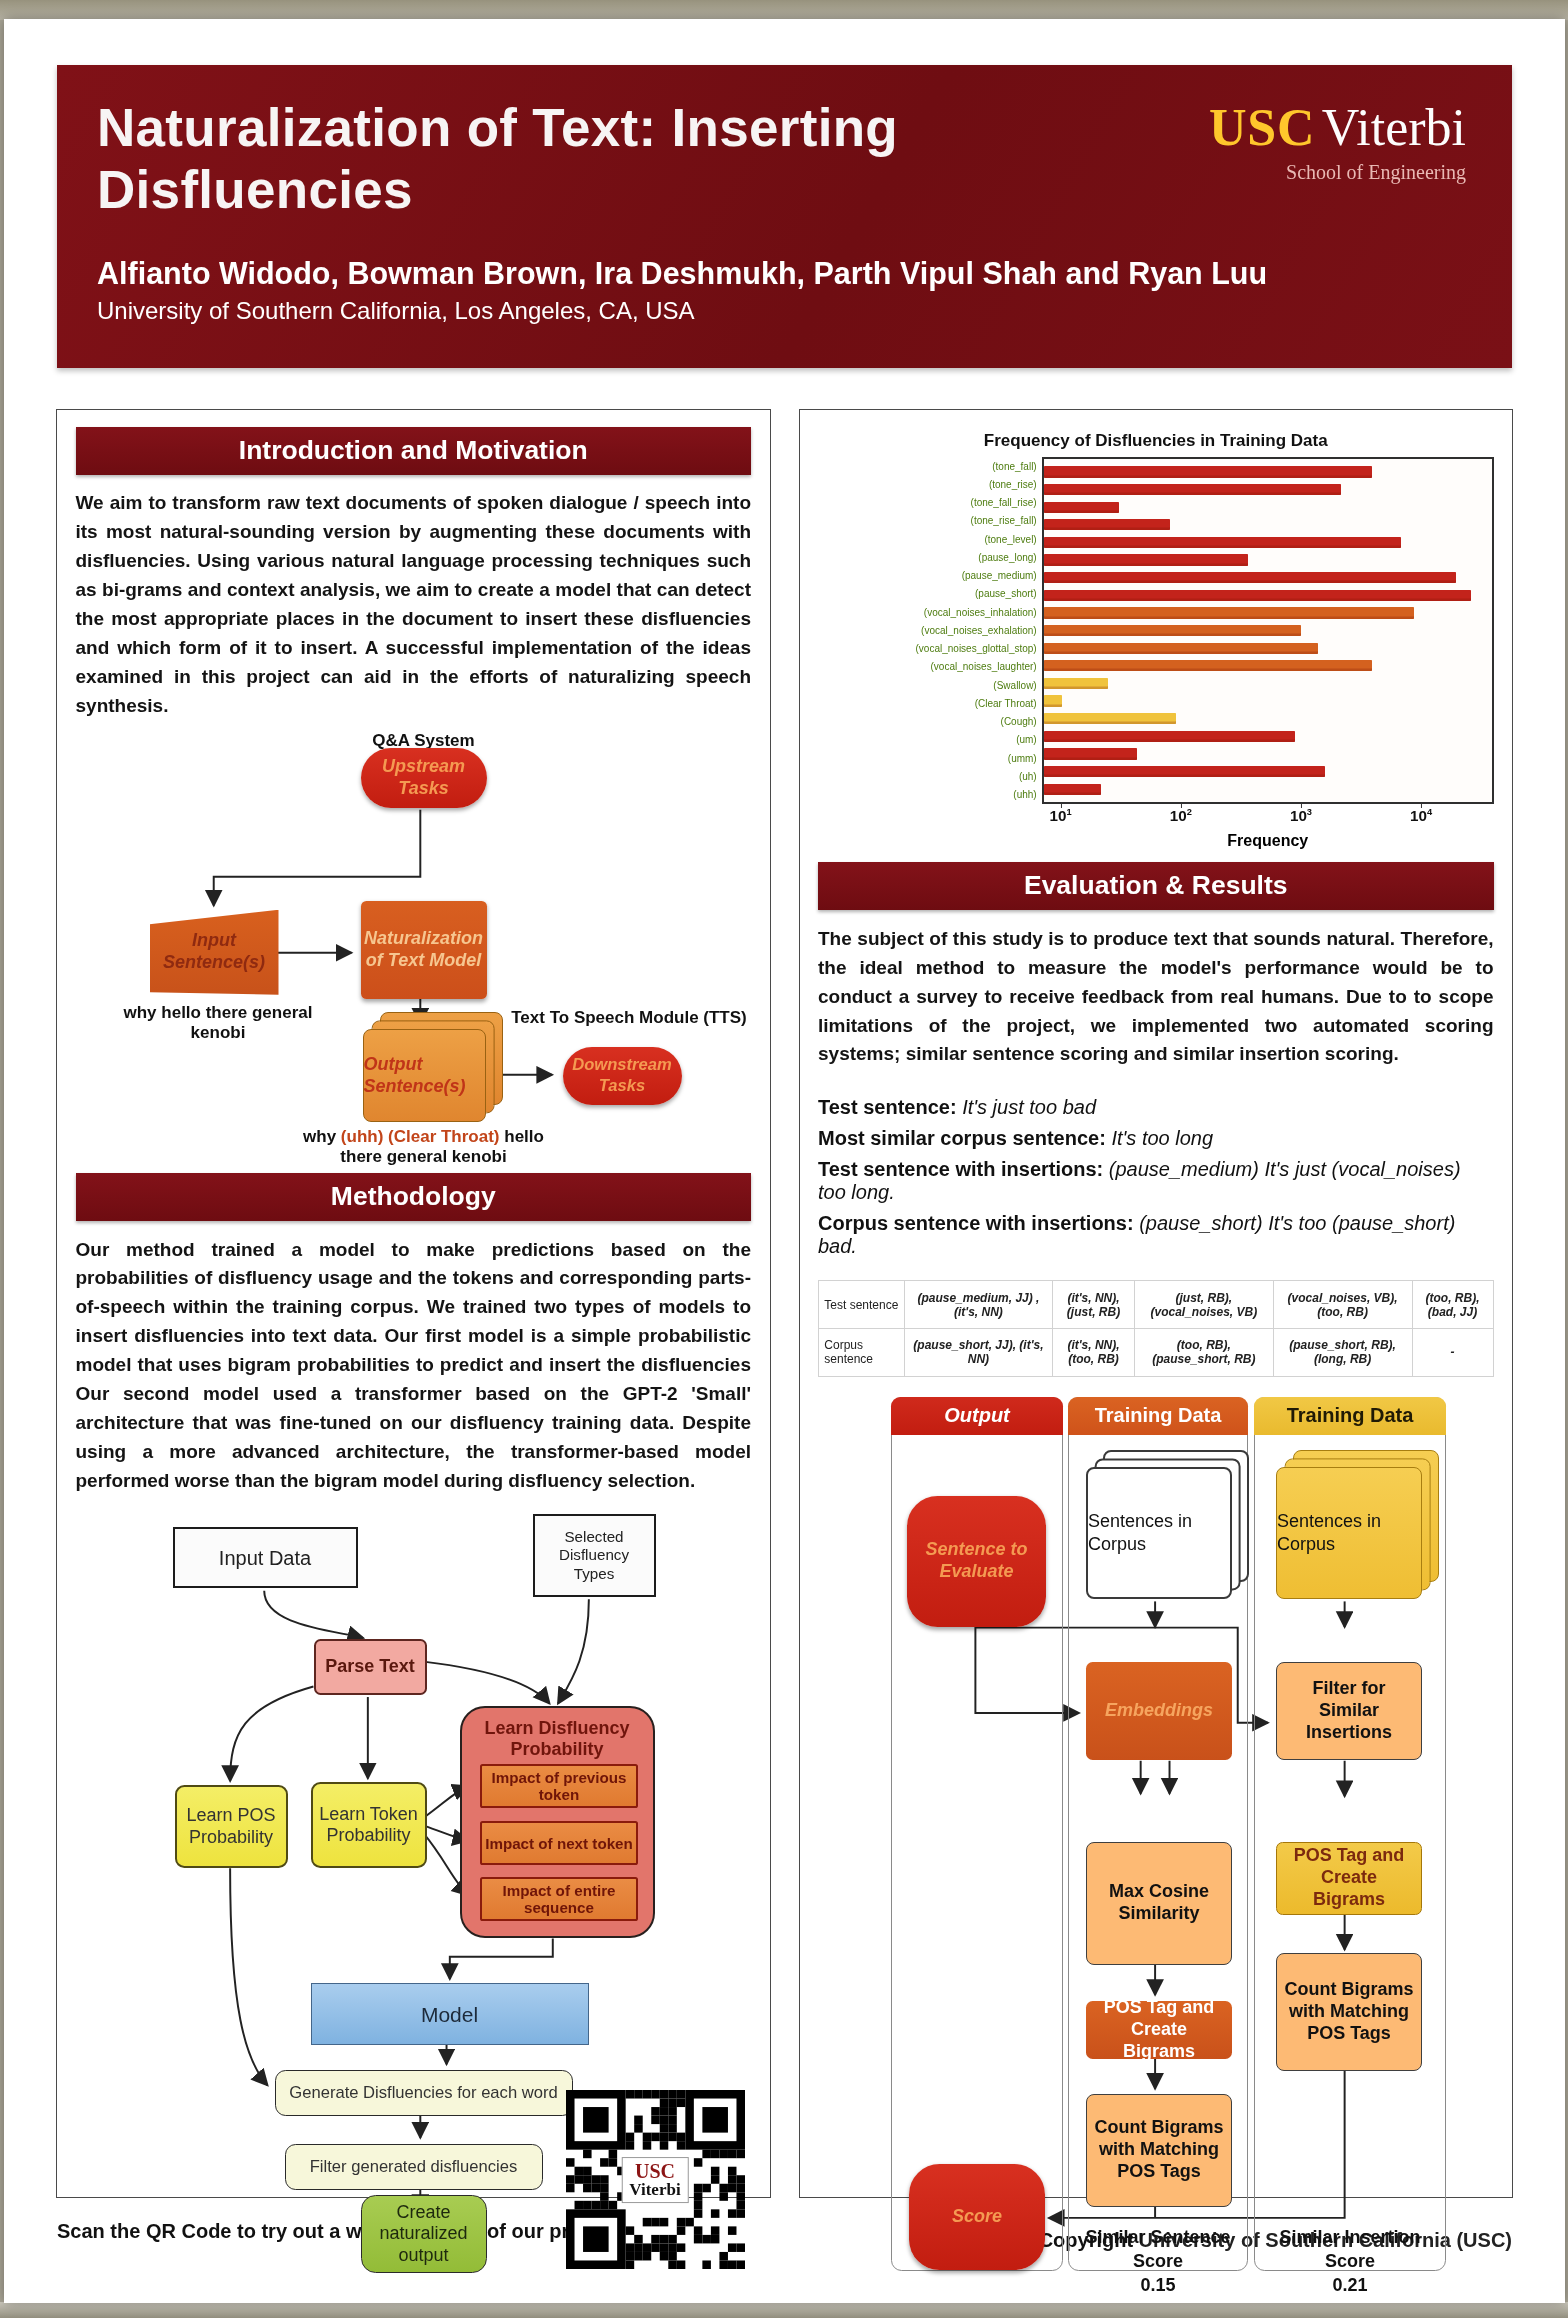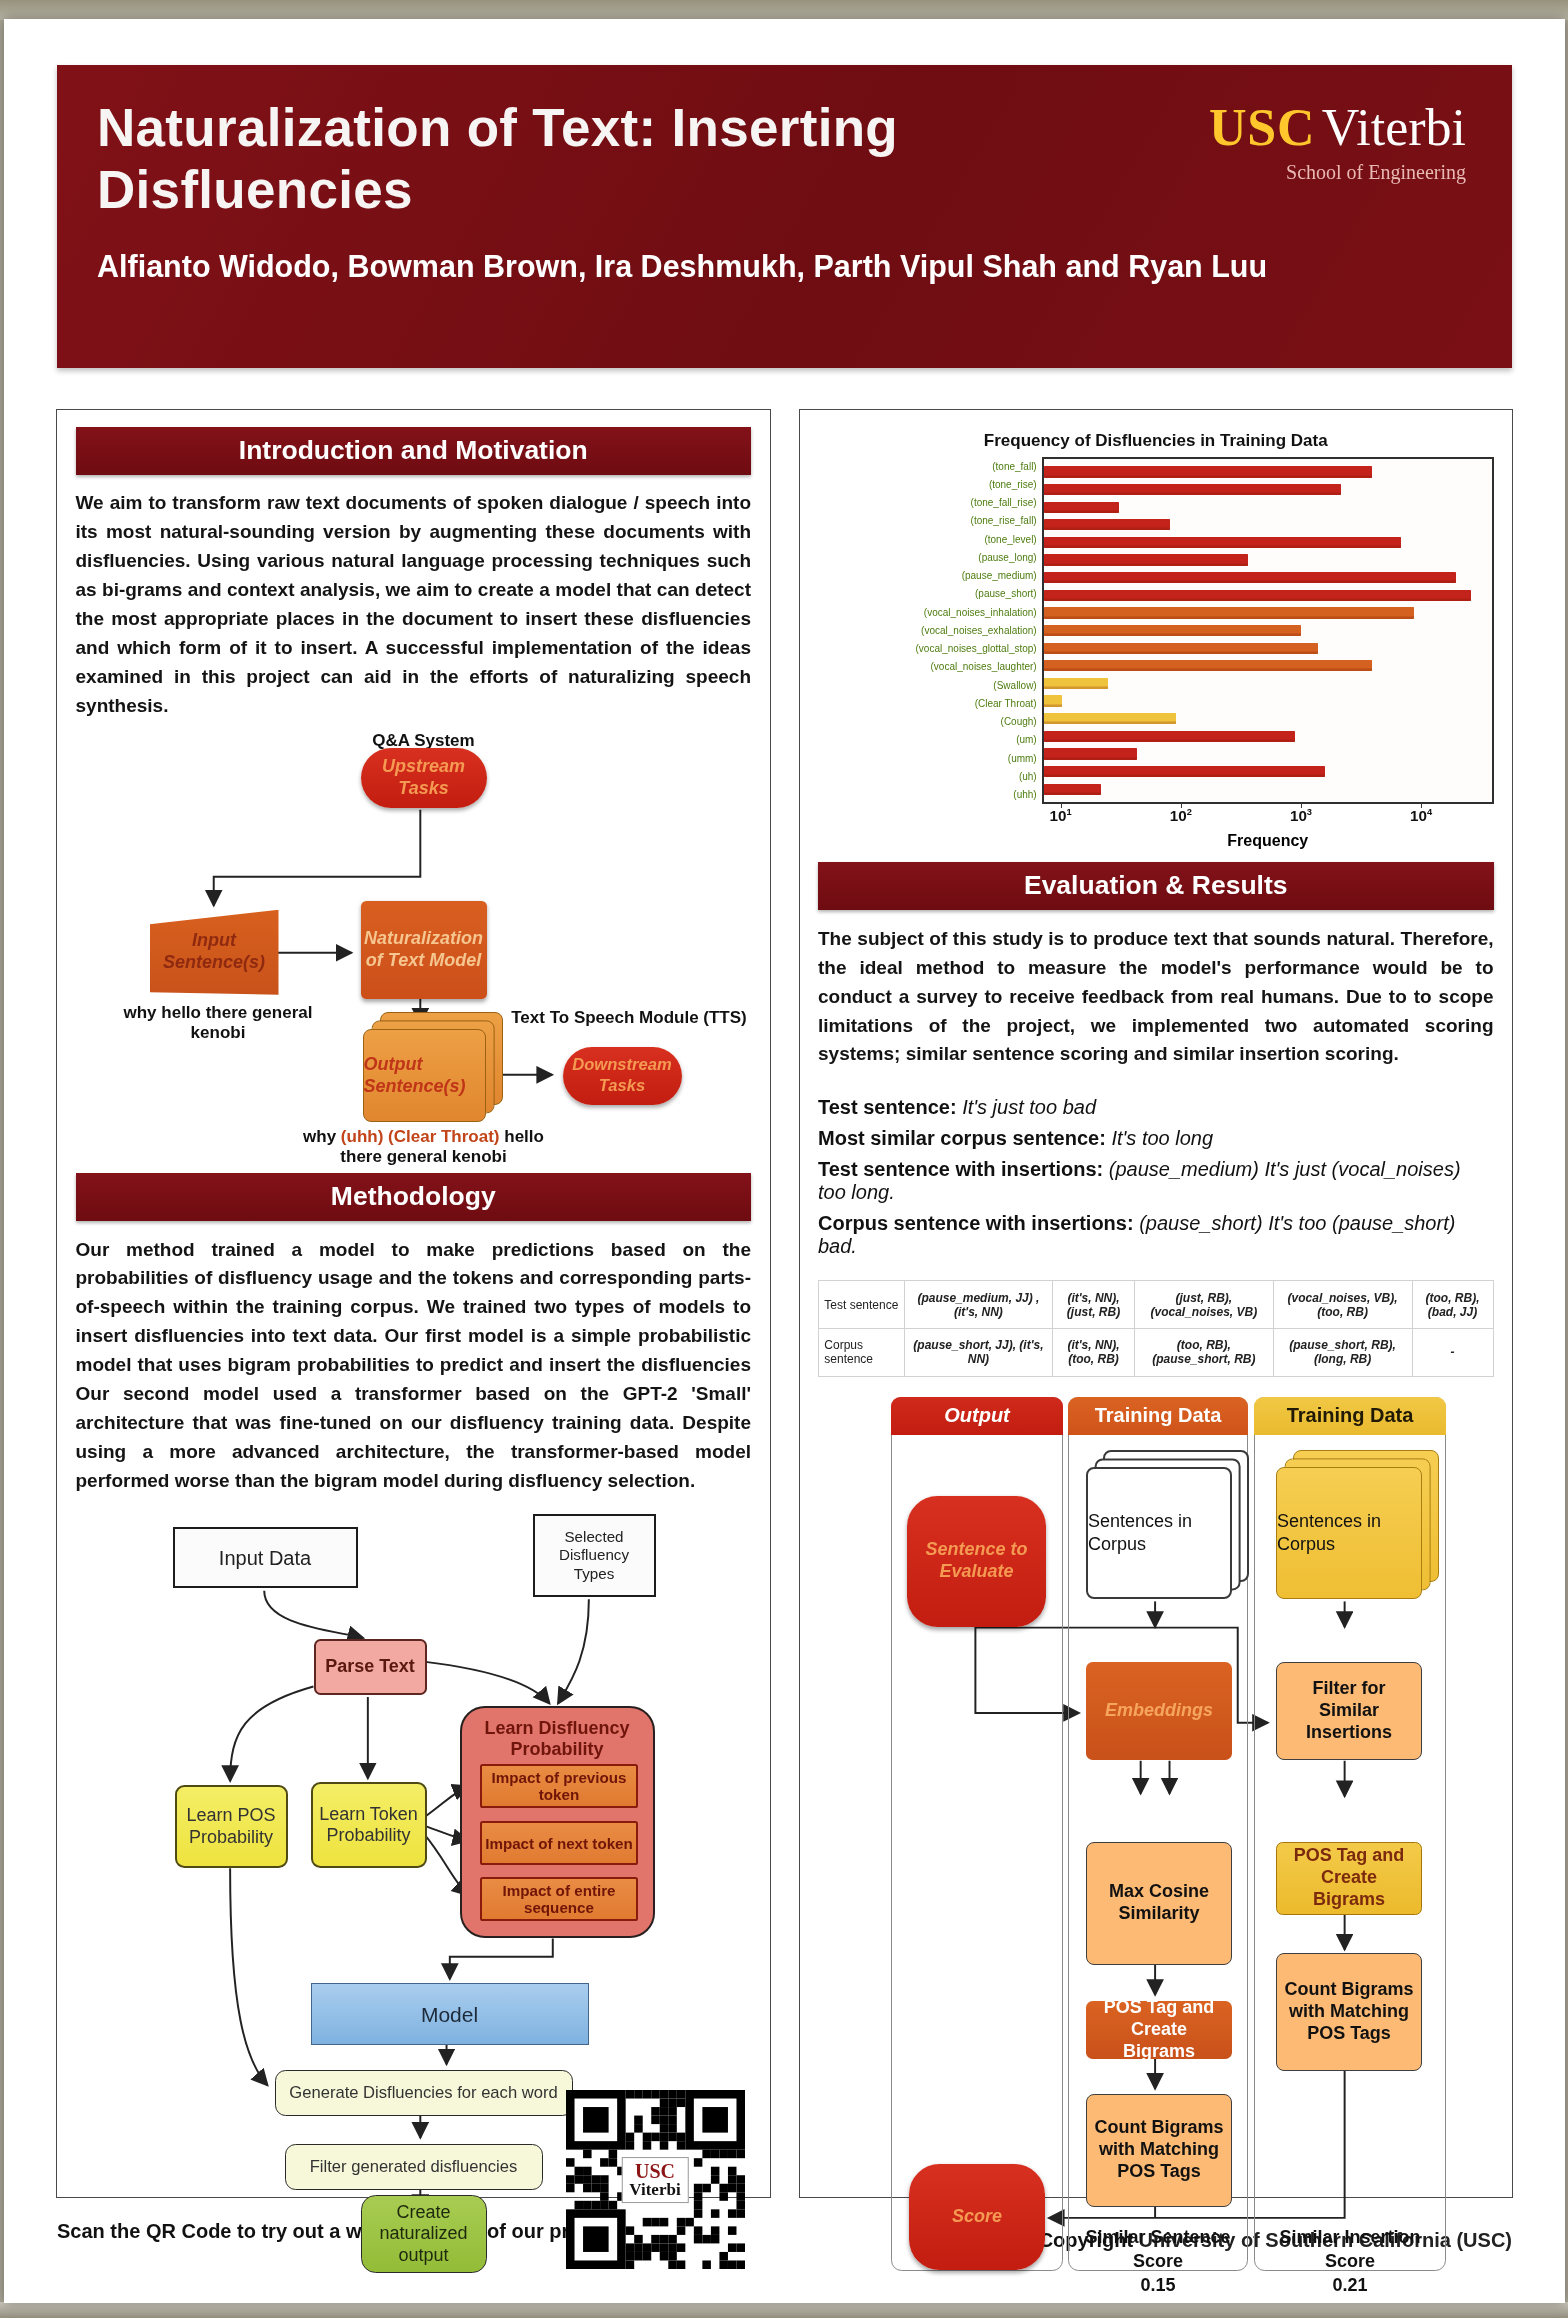--- a/index.html
+++ b/index.html
@@ -10,21 +10,21 @@
   .photo-edge-bottom { position:absolute; bottom:0; left:0; right:0; height:17px;
     background:linear-gradient(0deg,#8e8a7a,#cfccc0); }
   .poster { position:absolute; top:18.5px; left:4px; right:4px; bottom:16px; background:#ffffff;
     box-shadow:0 0 12px rgba(0,0,0,.35); }
 
   
   .band { position:relative; margin:46px 53px 0 53px; height:303px;
     background:linear-gradient(120deg,#801117,#6f0d12 55%,#7a1016); color:#fff; padding:32px 40px;
     box-shadow:0 2.6px 5.3px rgba(0,0,0,.25); }
   .band .title { font-size:53px; font-weight:700; letter-spacing:0.3px; line-height:1.18; color:#f7f4f4; }
-  .band .authors { font-size:30.5px; font-weight:700; margin-top:27px; }
+  .band .authors { font-size:30.5px; font-weight:700; margin-top:34px; }
   .band .affil { font-size:24px; margin-top:6.6px; font-weight:400; }
   .logo { position:absolute; right:46px; top:33px; text-align:left; }
   .logo .l1 { font-family:"Liberation Serif", serif; font-size:52px; }
   .logo .usc { color:#ffc72c; font-weight:700; letter-spacing:0.7px; }
   .logo .vit { color:#fdfdfd; margin-left:6.6px; }
   .logo .school { font-family:"Liberation Serif", serif; font-size:20px; color:#e9b9b4; text-align:right; margin-top:4px; }
 
   
   .cols { display:flex; gap:28px; margin:41px 52px 0 52px; }
   .colbox { width:719px; height:1789px; border:1.3px solid #4a4a4a; background:#fff; padding:17px 18.5px; position:relative; }
@@ -134,20 +134,21 @@
   <div class="band">
     <div class="title">
       <div>Naturalization of Text: Inserting</div>
       <div>Disfluencies</div>
     </div>
     <div class="logo">
       <div class="l1"><span class="usc">USC</span><span class="vit">Viterbi</span></div>
       <div class="school">School of Engineering</div>
     </div>
     <div class="authors">Alfianto Widodo, Bowman Brown, Ira Deshmukh, Parth Vipul Shah and Ryan Luu</div>
+    <div class="affil">University of Southern California, Los Angeles, CA, USA</div>
   </div>
 
   <div class="cols">
 
     <div class="colbox">
       <div class="sec-hdr">Introduction and Motivation</div>
       <div class="para">We aim to transform raw text documents of spoken dialogue / speech into its most natural-sounding version by augmenting these documents with disfluencies. Using various natural language processing techniques such as bi-grams and context analysis, we aim to create a model that can detect the most appropriate places in the document to insert these disfluencies and which form of it to insert. A successful implementation of the ideas examined in this project can aid in the efforts of naturalizing speech synthesis.</div>
 
       <div class="flow" style="height:443px; margin-top:9.3px;">
         <svg class="wires" viewBox="0 0 1030 668">

